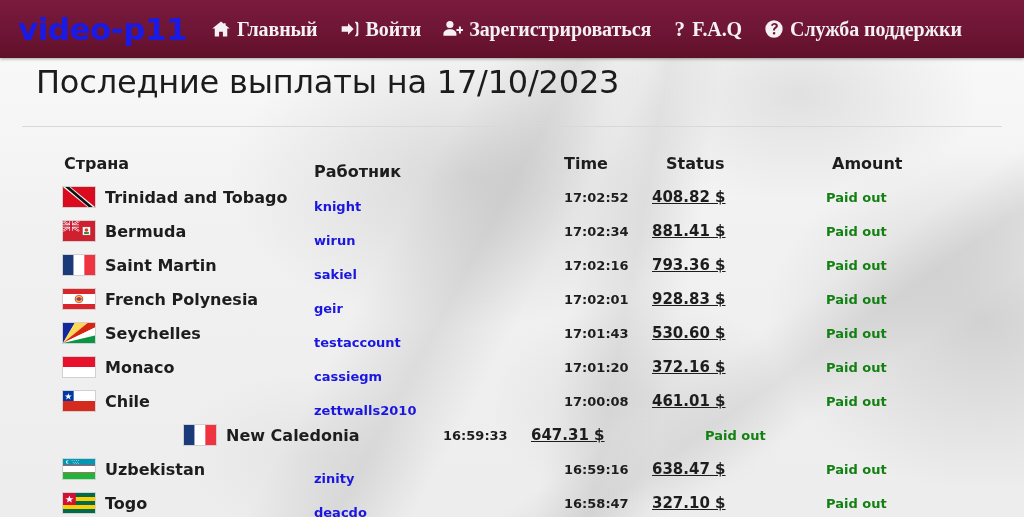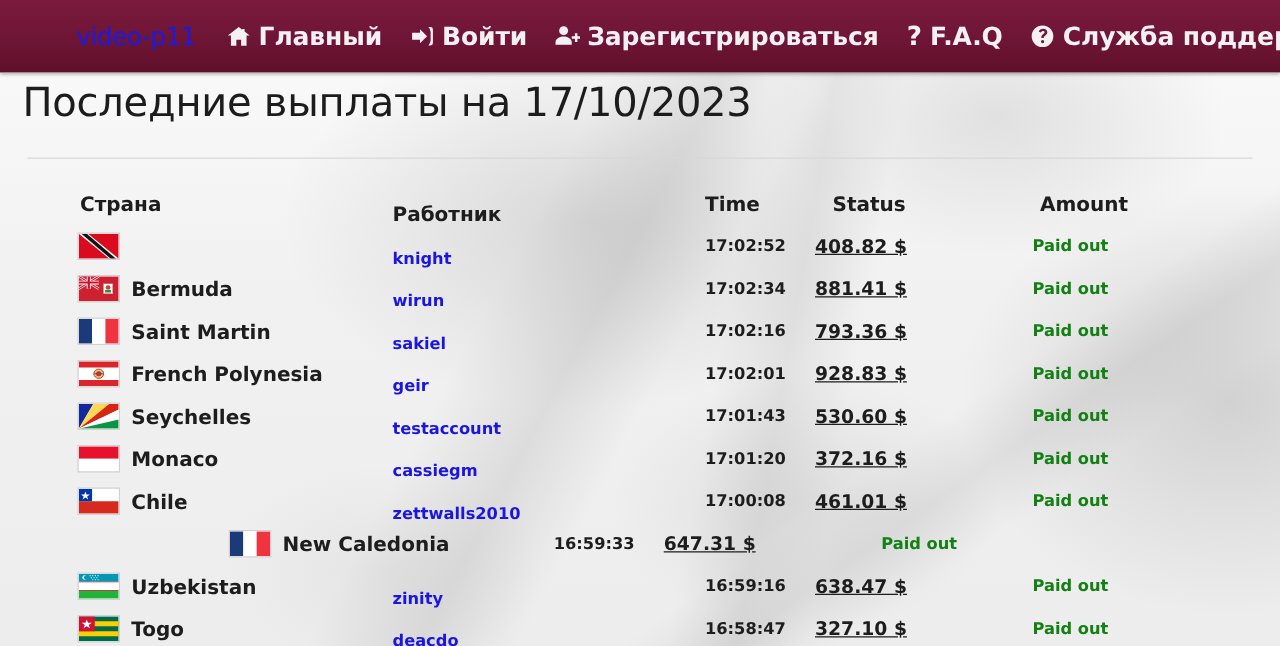--- a/index.html
+++ b/index.html
@@ -39,46 +39,46 @@
     width: 1024px;
     height: 58px;
     background: linear-gradient(180deg, #7a1a3d 0%, #6e1535 55%, #5f1029 100%);
     display: flex;
     align-items: center;
     padding: 0 14px 0 18px;
     box-shadow: 0 1px 3px rgba(0,0,0,0.35);
     z-index: 5;
   }
   #brand {
-    font-size: 20px;
-    font-weight: 400;
+    font-size: 31px;
+    font-weight: 700;
     color: #1a1ae6;
     letter-spacing: -0.5px;
     white-space: nowrap;
     text-decoration: none;
     margin-right: 24px;
     line-height: 1;
-    margin-left: 43px;
   }
   .navlinks {
     display: flex;
     align-items: center;
     gap: 22px;
     flex: 1;
   }
   .navlink {
     display: flex;
     align-items: center;
     gap: 6px;
     color: #f5f1f2;
     font-size: 20px;
     font-weight: 700;
     white-space: nowrap;
     text-decoration: none;
     line-height: 1;
+    font-family: Liberation Serif, serif;
   }
   .navlink .nlabel { letter-spacing: -0.1px; }
   .navicon {
     display: inline-flex;
     align-items: center;
     justify-content: center;
     width: 20px; height: 20px;
     flex: 0 0 auto;
   }
   .navicon svg { display: block; fill: #f5f1f2; }
@@ -87,21 +87,21 @@
     font-weight: 700;
     color: #f5f1f2;
     line-height: 1;
     width: 13px;
     text-align: center;
   }
 
   
   #heading {
     position: absolute;
-    top: 63px; left: 18px;
+    top: 63px; left: 36px;
     font-size: 32px;
     font-weight: 400;
     color: #1c1c1c;
     letter-spacing: -0.2px;
     white-space: nowrap;
   }
   #rule {
     position: absolute;
     top: 126px; left: 22px;
     width: 980px;
@@ -254,20 +254,21 @@
     <div id="tbody">
         <div class="trow">
           <div class="c-country">
             <span class="flag">
               <svg viewBox="0 0 60 40" preserveAspectRatio="none">
                 <rect width="60" height="40" fill="#da0b1f"></rect>
                 <path d="M0 0 L14 0 L60 40 L46 40 Z" fill="#fff"></path>
                 <path d="M4 0 L12 0 L56 40 L48 40 Z" fill="#111"></path>
               </svg>
             </span>
+            <span class="cname">Trinidad and Tobago</span>
           </div>
           <div class="c-worker"><a class="worker" href="#">knight</a></div>
           <div class="c-time time">17:02:52</div>
           <div class="c-amount amount">408.82 $</div>
           <div class="c-status status">Paid out</div>
         </div>
         <div class="trow">
           <div class="c-country">
             <span class="flag">
               <svg viewBox="0 0 60 40" preserveAspectRatio="none">

